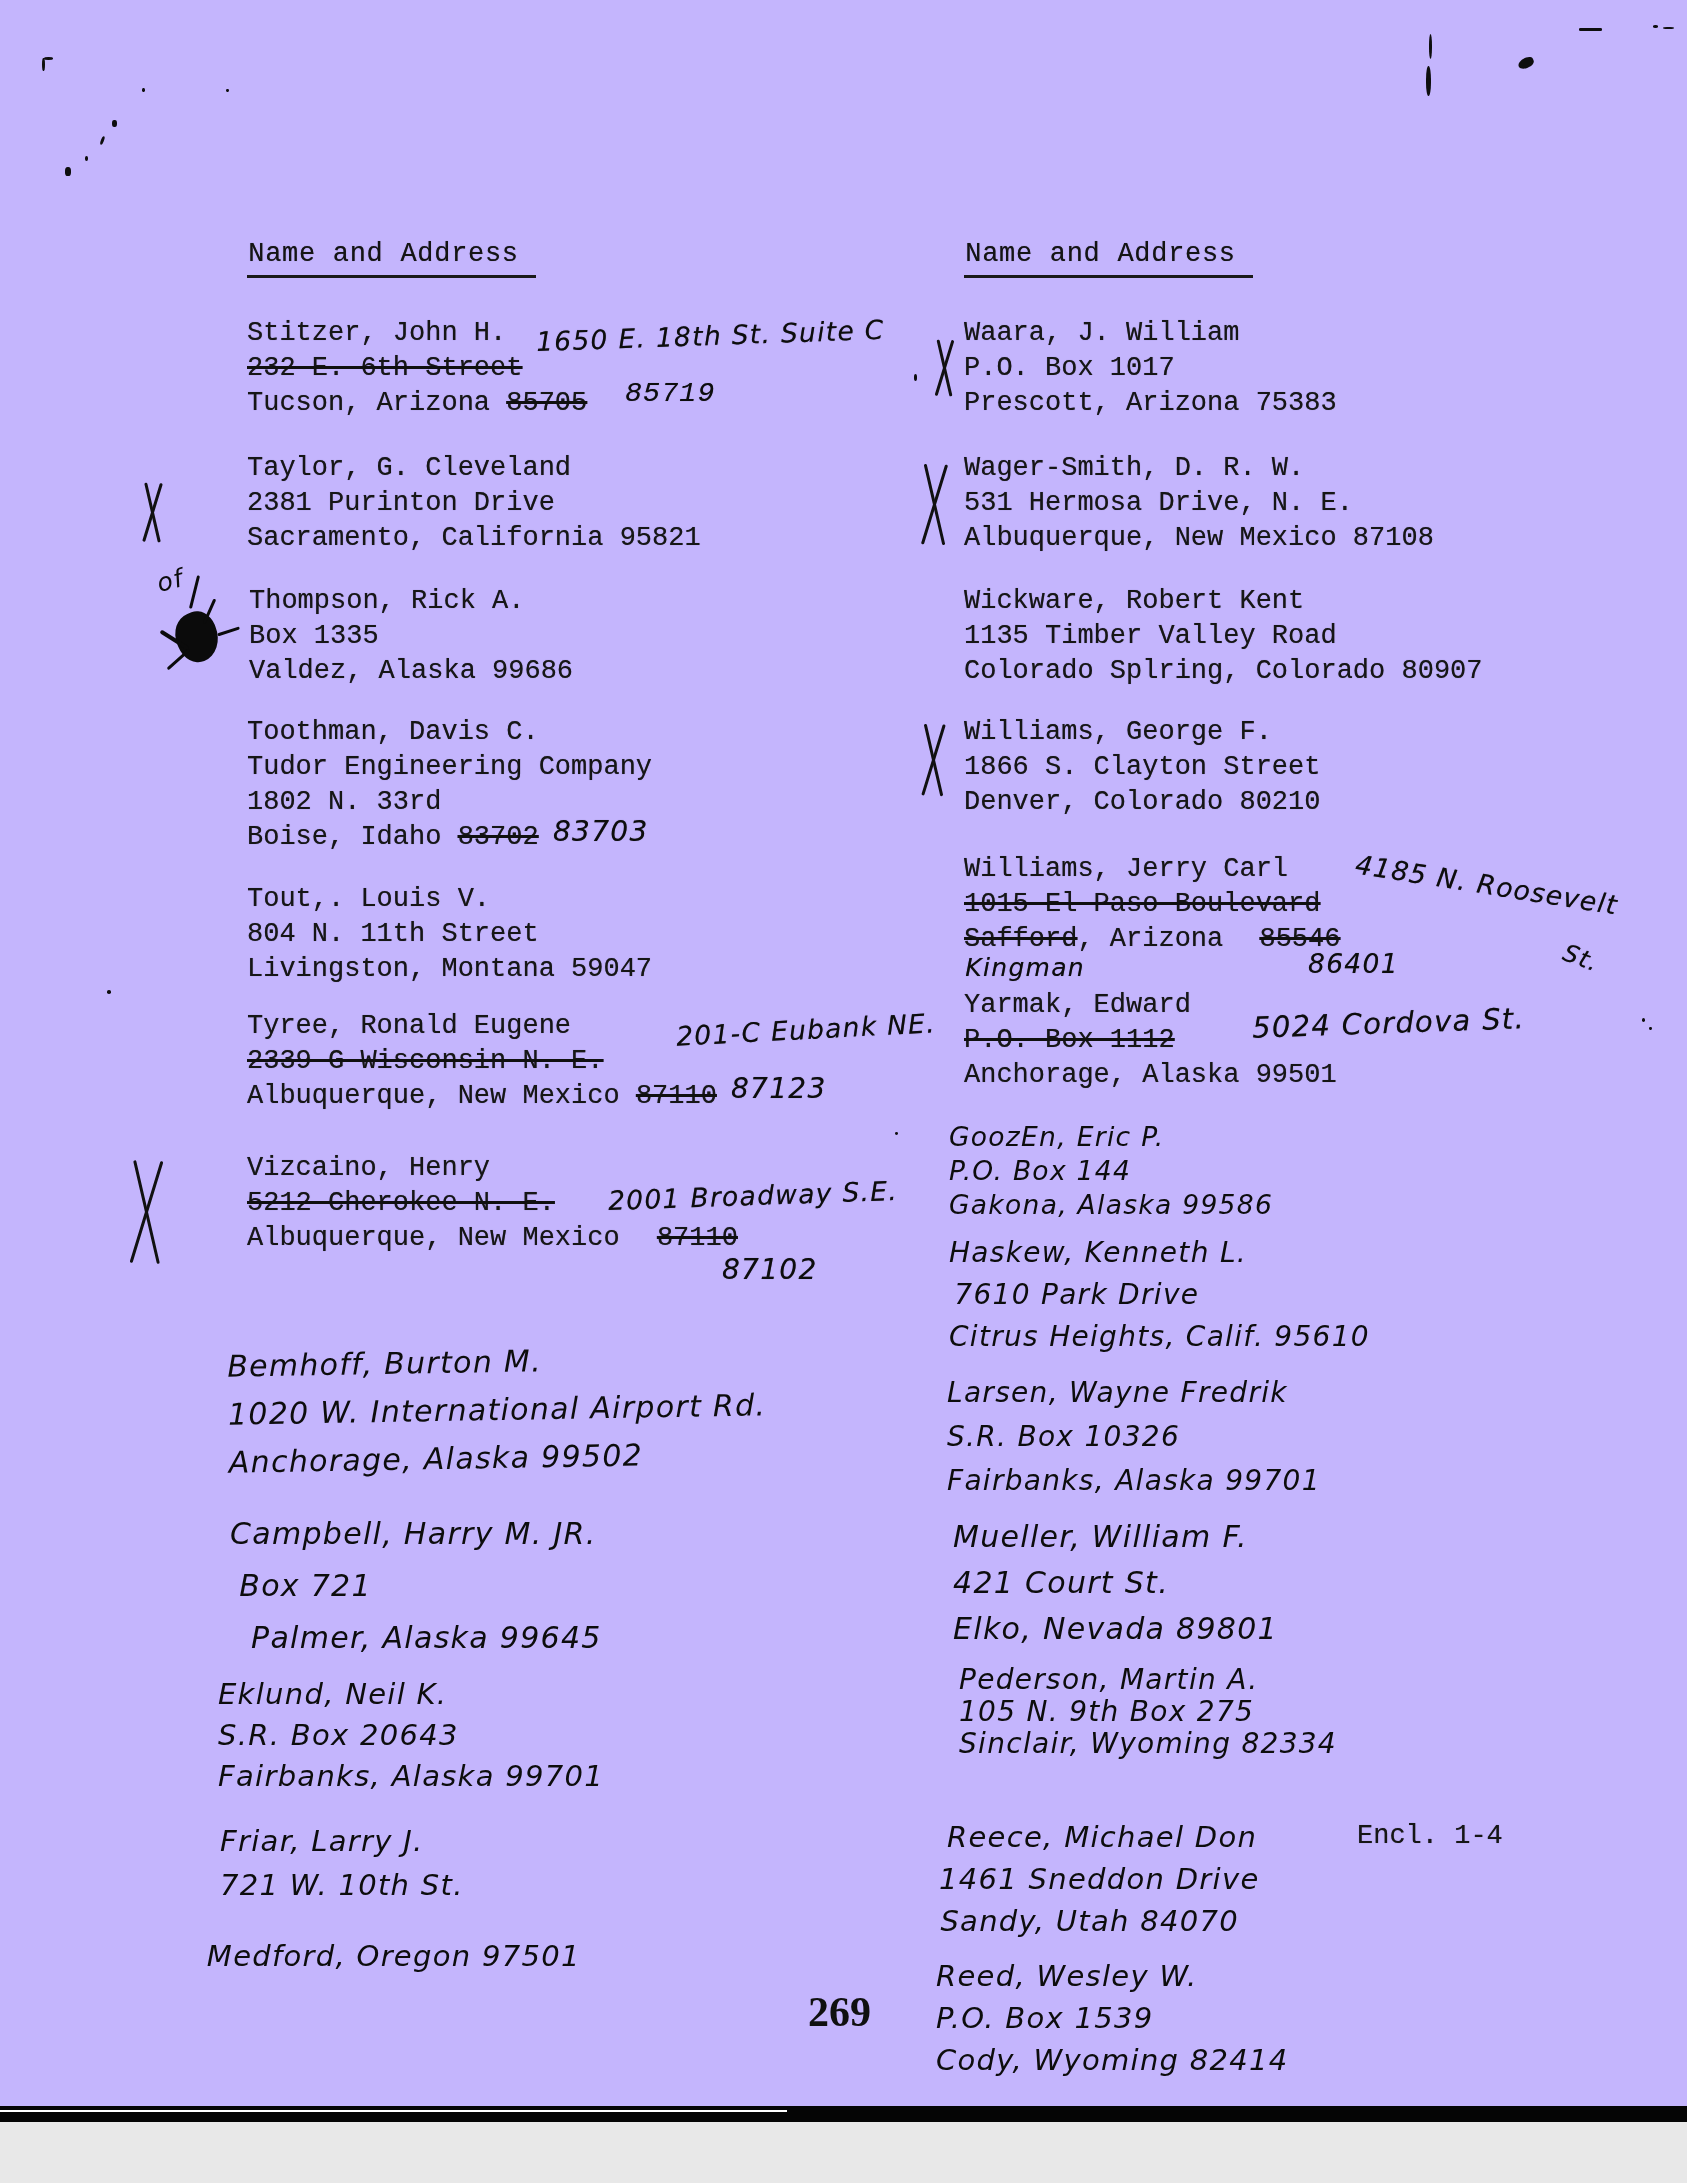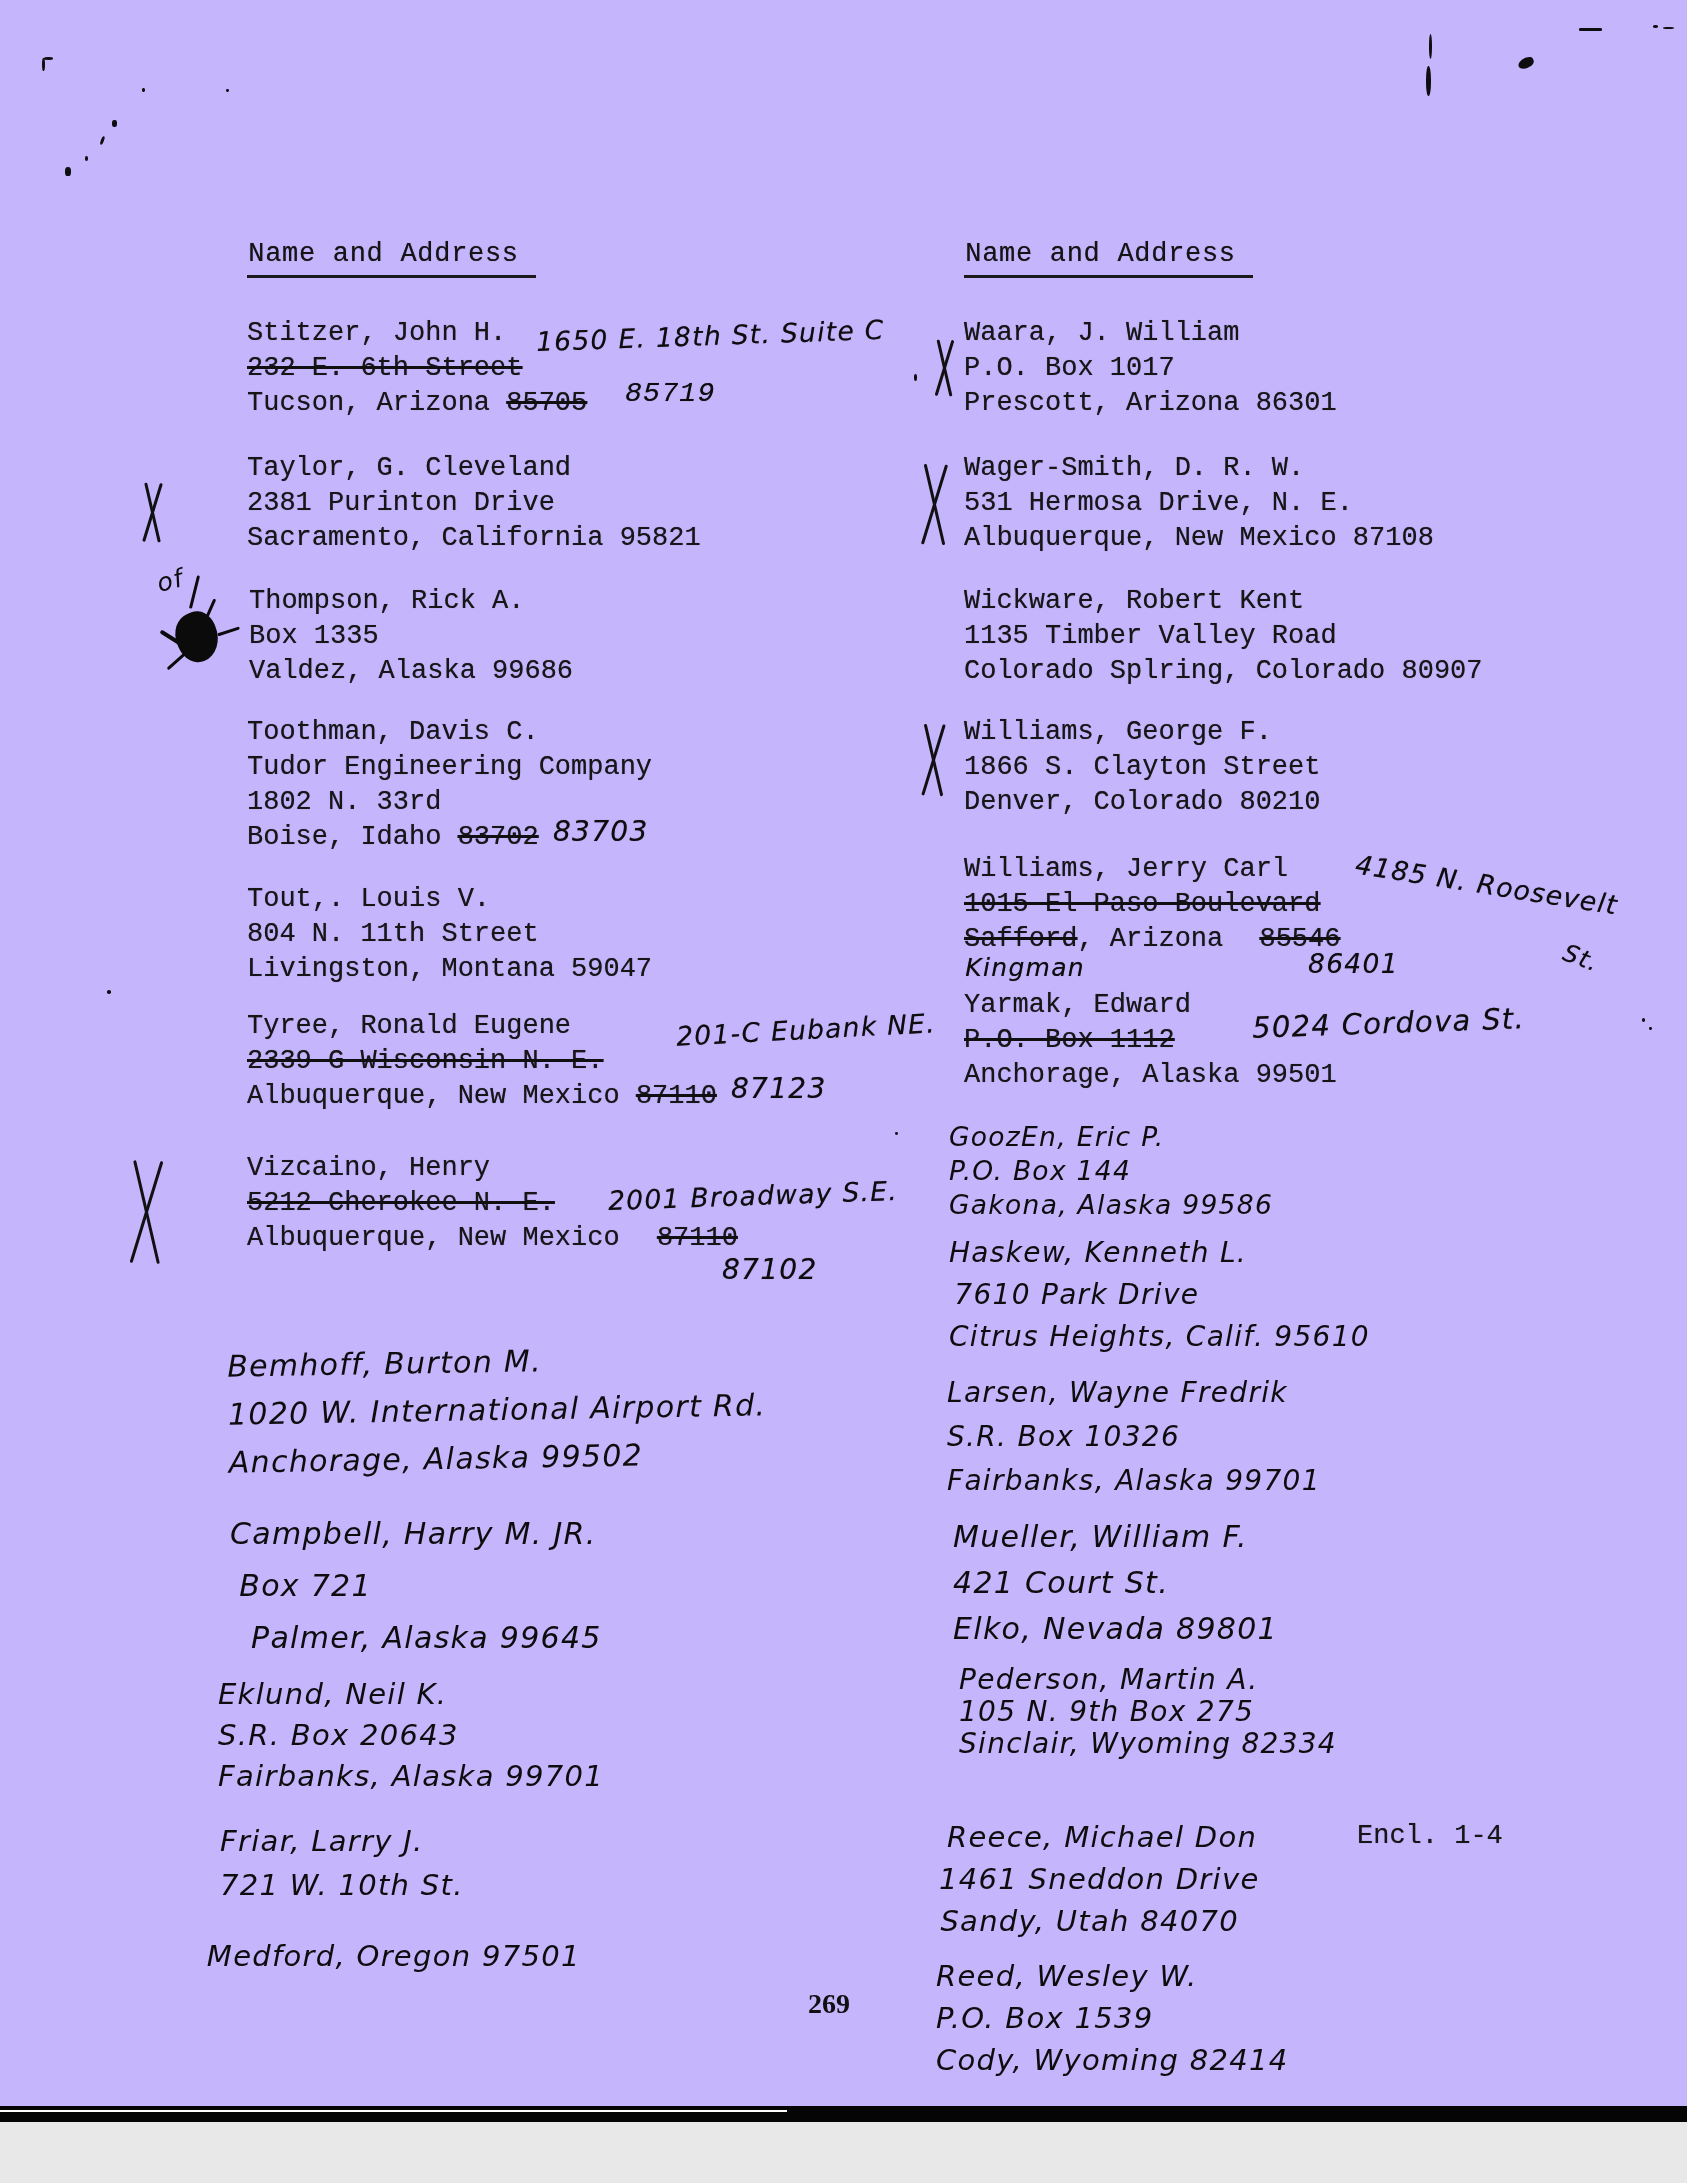--- a/index.html
+++ b/index.html
@@ -29,21 +29,21 @@
   .blob{position:absolute;}
   .blob i{position:absolute;background:#0b0b0b;display:block;}
   .b1{left:17px;top:14.6px;width:42px;height:50px;border-radius:55% 45% 62% 50%;transform:rotate(-22deg);}
   .b2{left:-1.3px;top:41px;width:33px;height:4px;border-radius:2px;transform:rotate(32deg);}
   .b3{left:5.3px;top:61px;width:29px;height:3.3px;border-radius:2px;transform:rotate(-42deg);}
   .b4{left:49px;top:1.3px;width:3.3px;height:26.5px;border-radius:2px;transform:rotate(24deg);}
   .b5{left:34px;top:-22.5px;width:2.6px;height:34px;border-radius:2px;transform:rotate(14deg);}
   .b6{left:58px;top:33px;width:22.5px;height:2.6px;border-radius:2px;transform:rotate(-18deg);}
   .speck{position:absolute;background:#0e0e0e;border-radius:45%;}
   .pagenum{position:absolute;font-family:"Liberation Serif", serif;font-weight:bold;
-           font-size:28px;color:#101010;}
+           font-size:42px;color:#101010;}
   .bar{position:absolute;left:0;top:2106px;width:1687px;height:16px;background:#050505;}
   .bar i{position:absolute;left:0;top:4px;width:787px;height:2px;background:#ffffff;display:block;}
 </style>
 </head>
 <body>
 
 <div class="page">
 
   <div class="speck" style="left:44px;top:57px;width:9.3px;height:2.6px;"></div>
   <div class="speck" style="left:42px;top:58px;width:2.6px;height:13.2px;"></div>
@@ -154,21 +154,21 @@
   <div class="hb" style="left:220px;top:1819px;font-size:29px;line-height:44px;">
     <div class="ln">Friar, Larry J.</div>
     <div class="ln">721 W. 10th St.</div>
     <div class="ln" style="margin-top:26.5px;margin-left:-13.2px;">Medford, Oregon 97501</div>
   </div>
 
   <div class="xm" style="left:928px;top:339px;height:58px;"></div>
   <div class="blk typed" style="left:964px;top:316px;">
     <div class="ln">Waara, J. William</div>
     <div class="ln">P.O. Box 1017</div>
-    <div class="ln">Prescott, Arizona 86301</div>
+    <div class="ln">Prescott, Arizona 75383</div>
   </div>
 
   <div class="xm" style="left:918px;top:463px;height:83px;"></div>
   <div class="blk typed" style="left:964px;top:451px;">
     <div class="ln">Wager-Smith, D. R. W.</div>
     <div class="ln">531 Hermosa Drive, N. E.</div>
     <div class="ln">Albuquerque, New Mexico 87108</div>
   </div>
 
   <div class="blk typed" style="left:964px;top:584px;">

